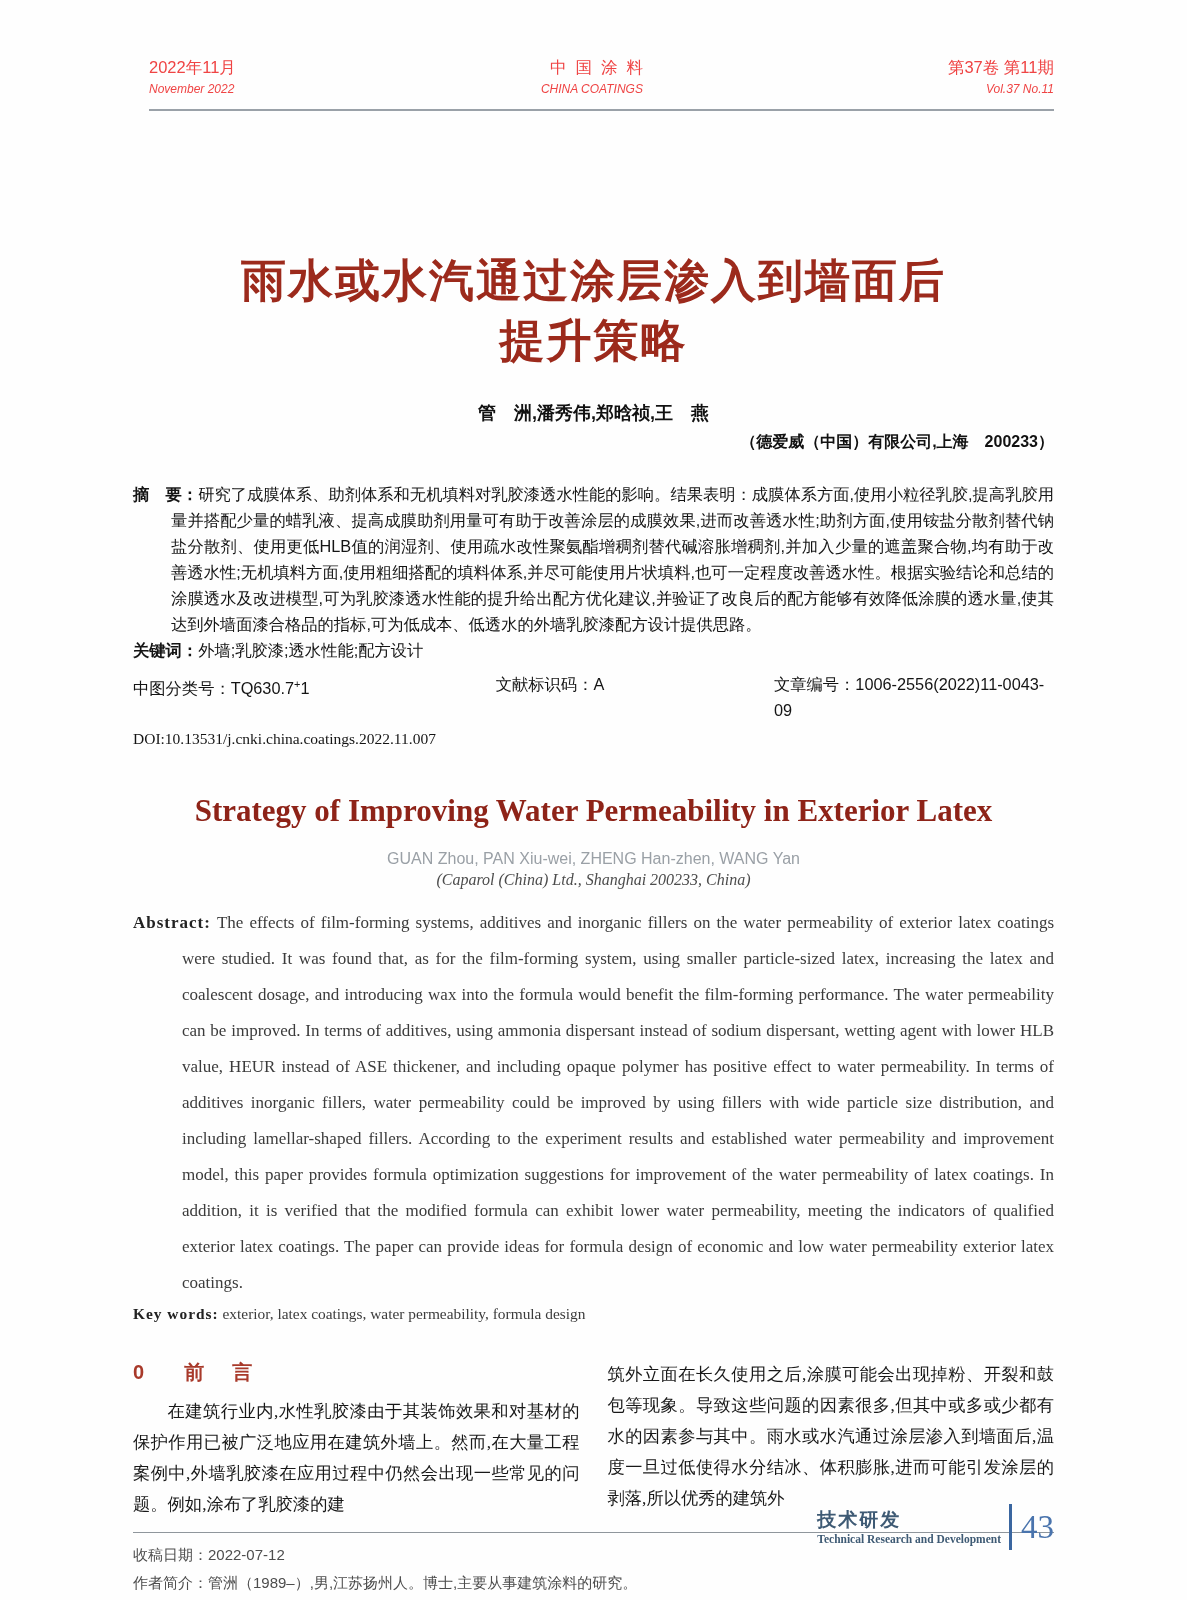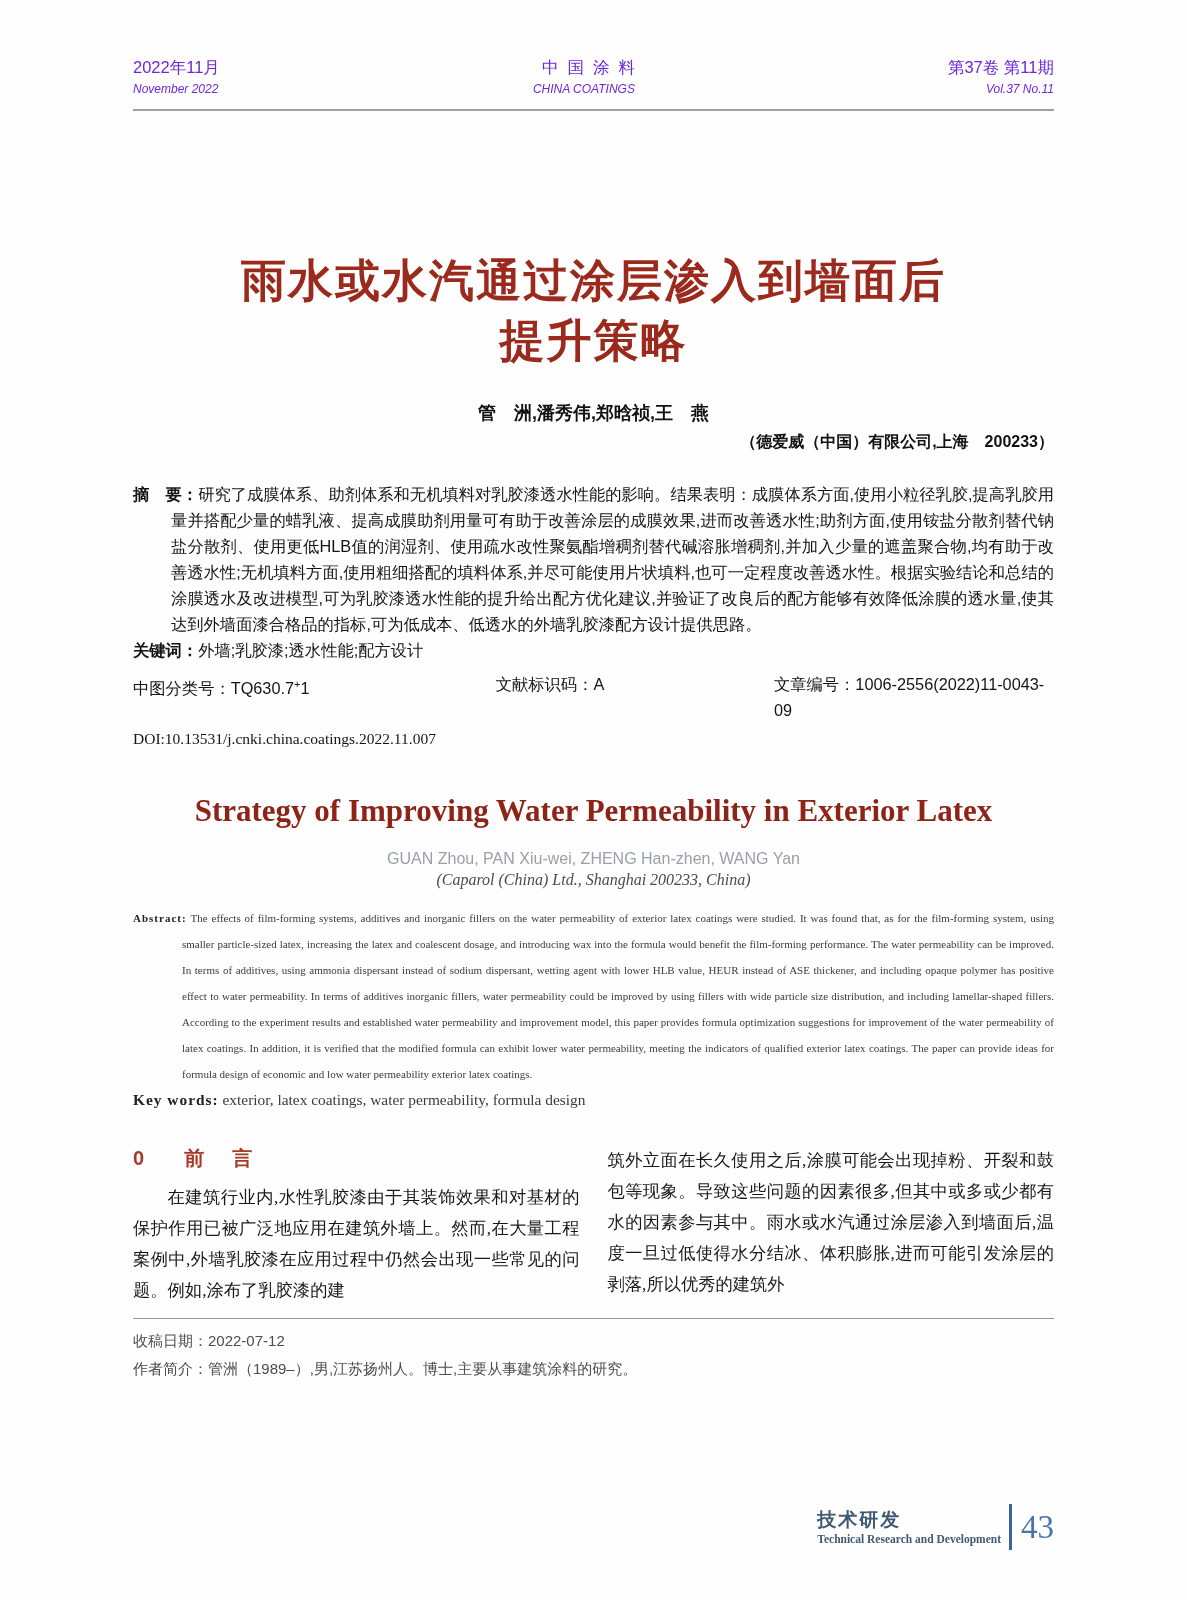--- a/index.html
+++ b/index.html
@@ -17,21 +17,22 @@
   .content { padding: 0 133px; }
 
   
   .journal-header {
     display: flex;
     justify-content: space-between;
     align-items: flex-end;
     margin-top: 56px;
     padding-bottom: 9px;
     border-bottom: 2px solid #9aa1a8;
-    color: #6d28d9;
+    color: #ef4444;
+    margin-left: 16px;
   }
   .jh-col { line-height: 22px; }
   .jh-left { text-align: left; }
   .jh-center { text-align: right; }
   .jh-right { text-align: right; }
   .jh-line1 { font-size: 16.5px; }
   .jh-line2 { font-size: 12px; font-style: italic; }
   .jh-journal-cn { letter-spacing: 9px; margin-right: -9px; }
 
   
@@ -116,22 +117,22 @@
     font-family: "Liberation Serif", serif;
     font-style: italic;
     font-size: 16px;
     color: #4c4c4c;
   }
 
   
   .en-abstract {
     margin-top: 16px;
     font-family: "Liberation Serif", serif;
-    font-size: 11px;
-    line-height: 26px;
+    font-size: 17px;
+    line-height: 36px;
     text-align: justify;
     padding-left: 49px;
     text-indent: -49px;
     color: #3b3b3b;
   }
   .label-en { font-weight: 700; letter-spacing: 1px; color: #222; }
   .en-keywords {
     font-family: "Liberation Serif", serif;
     font-size: 15.4px;
     line-height: 26px;

